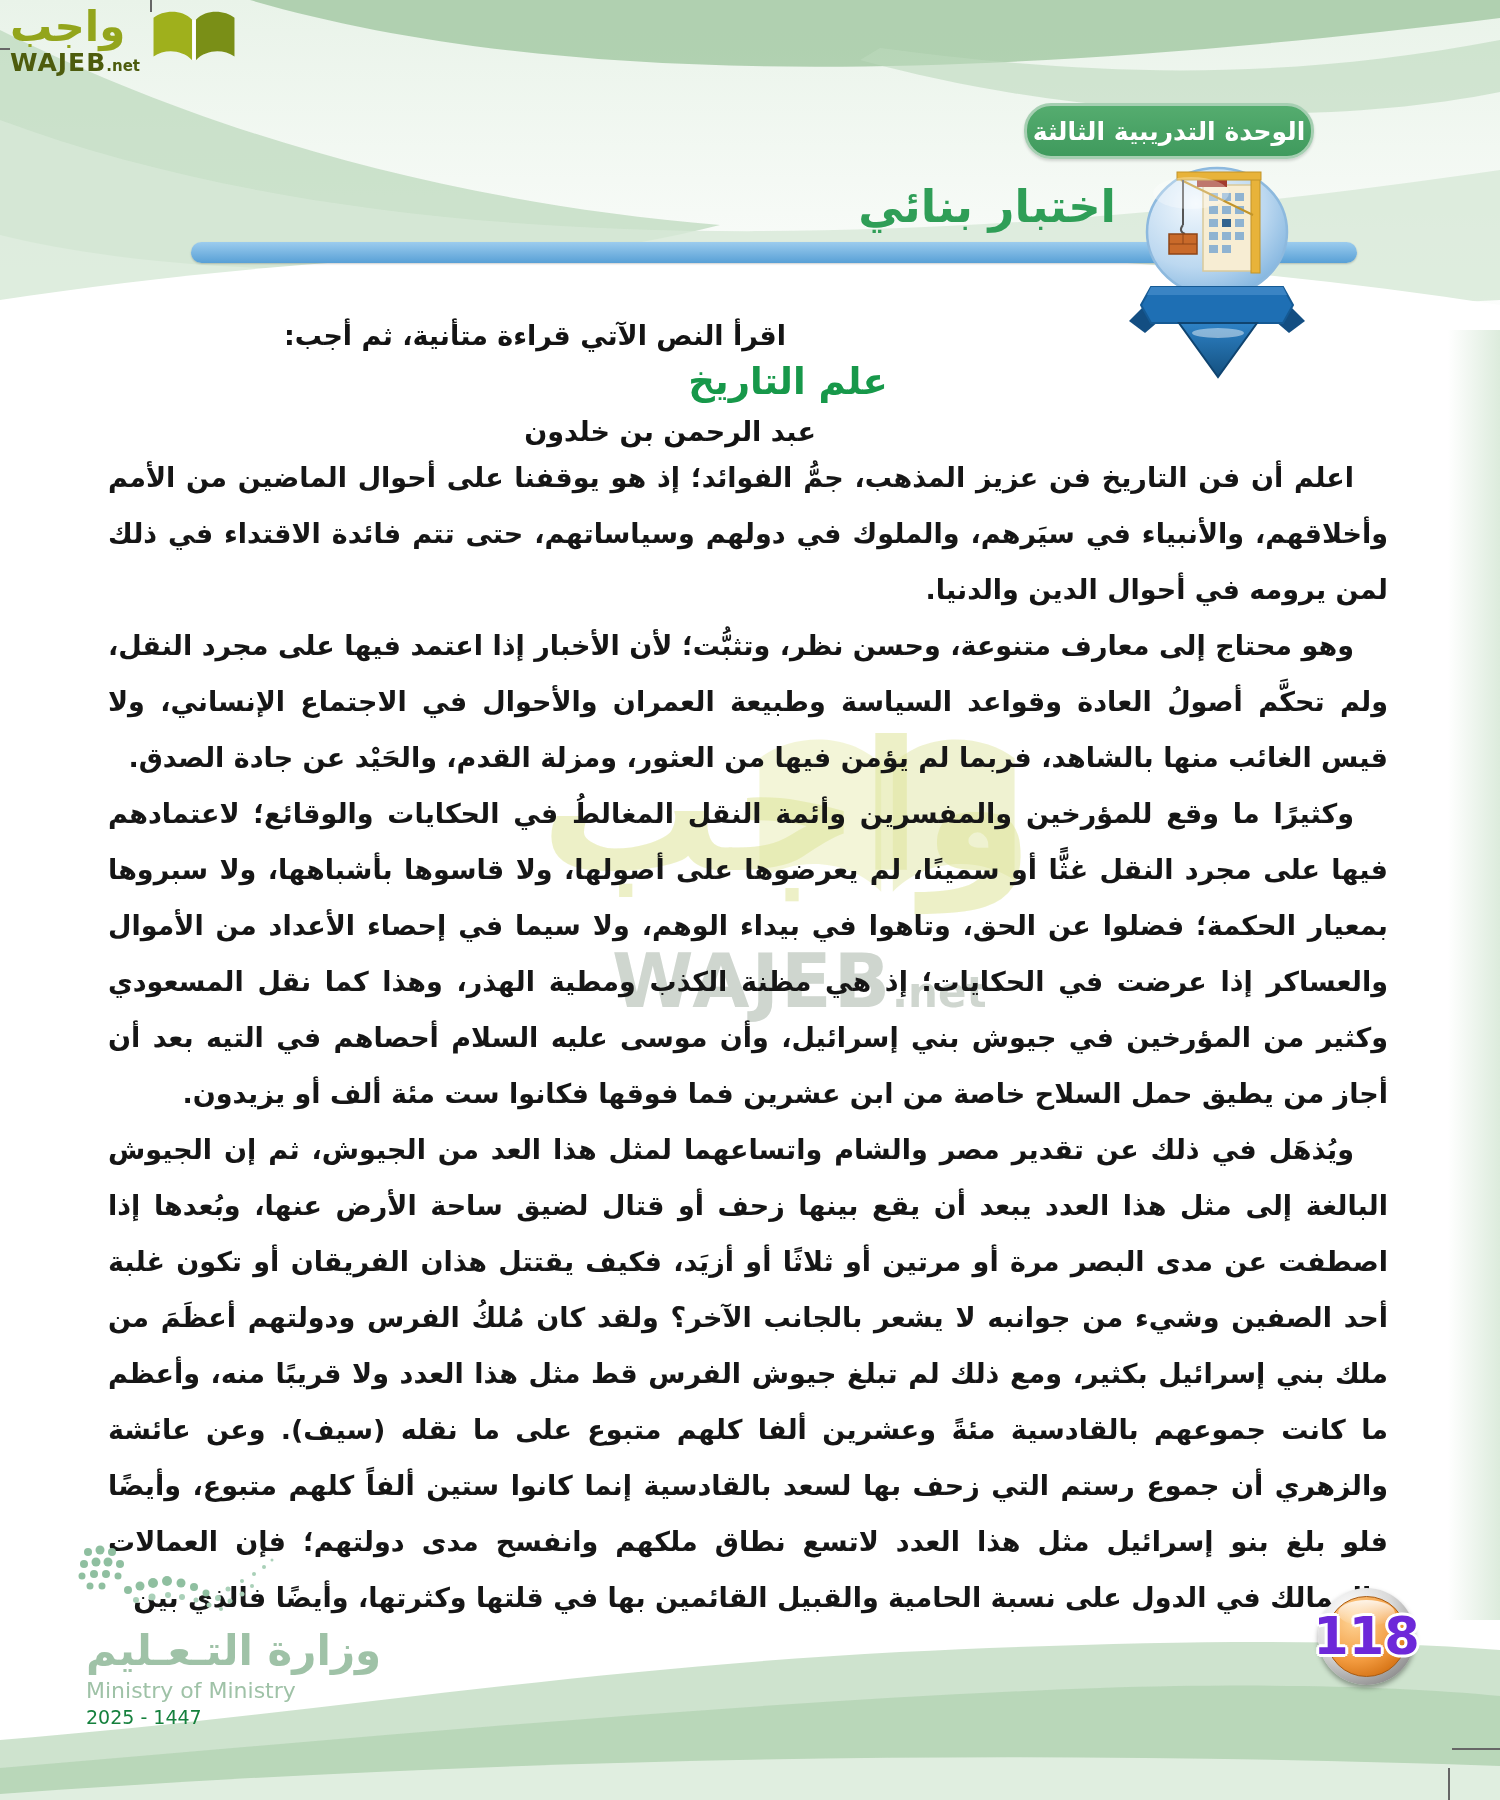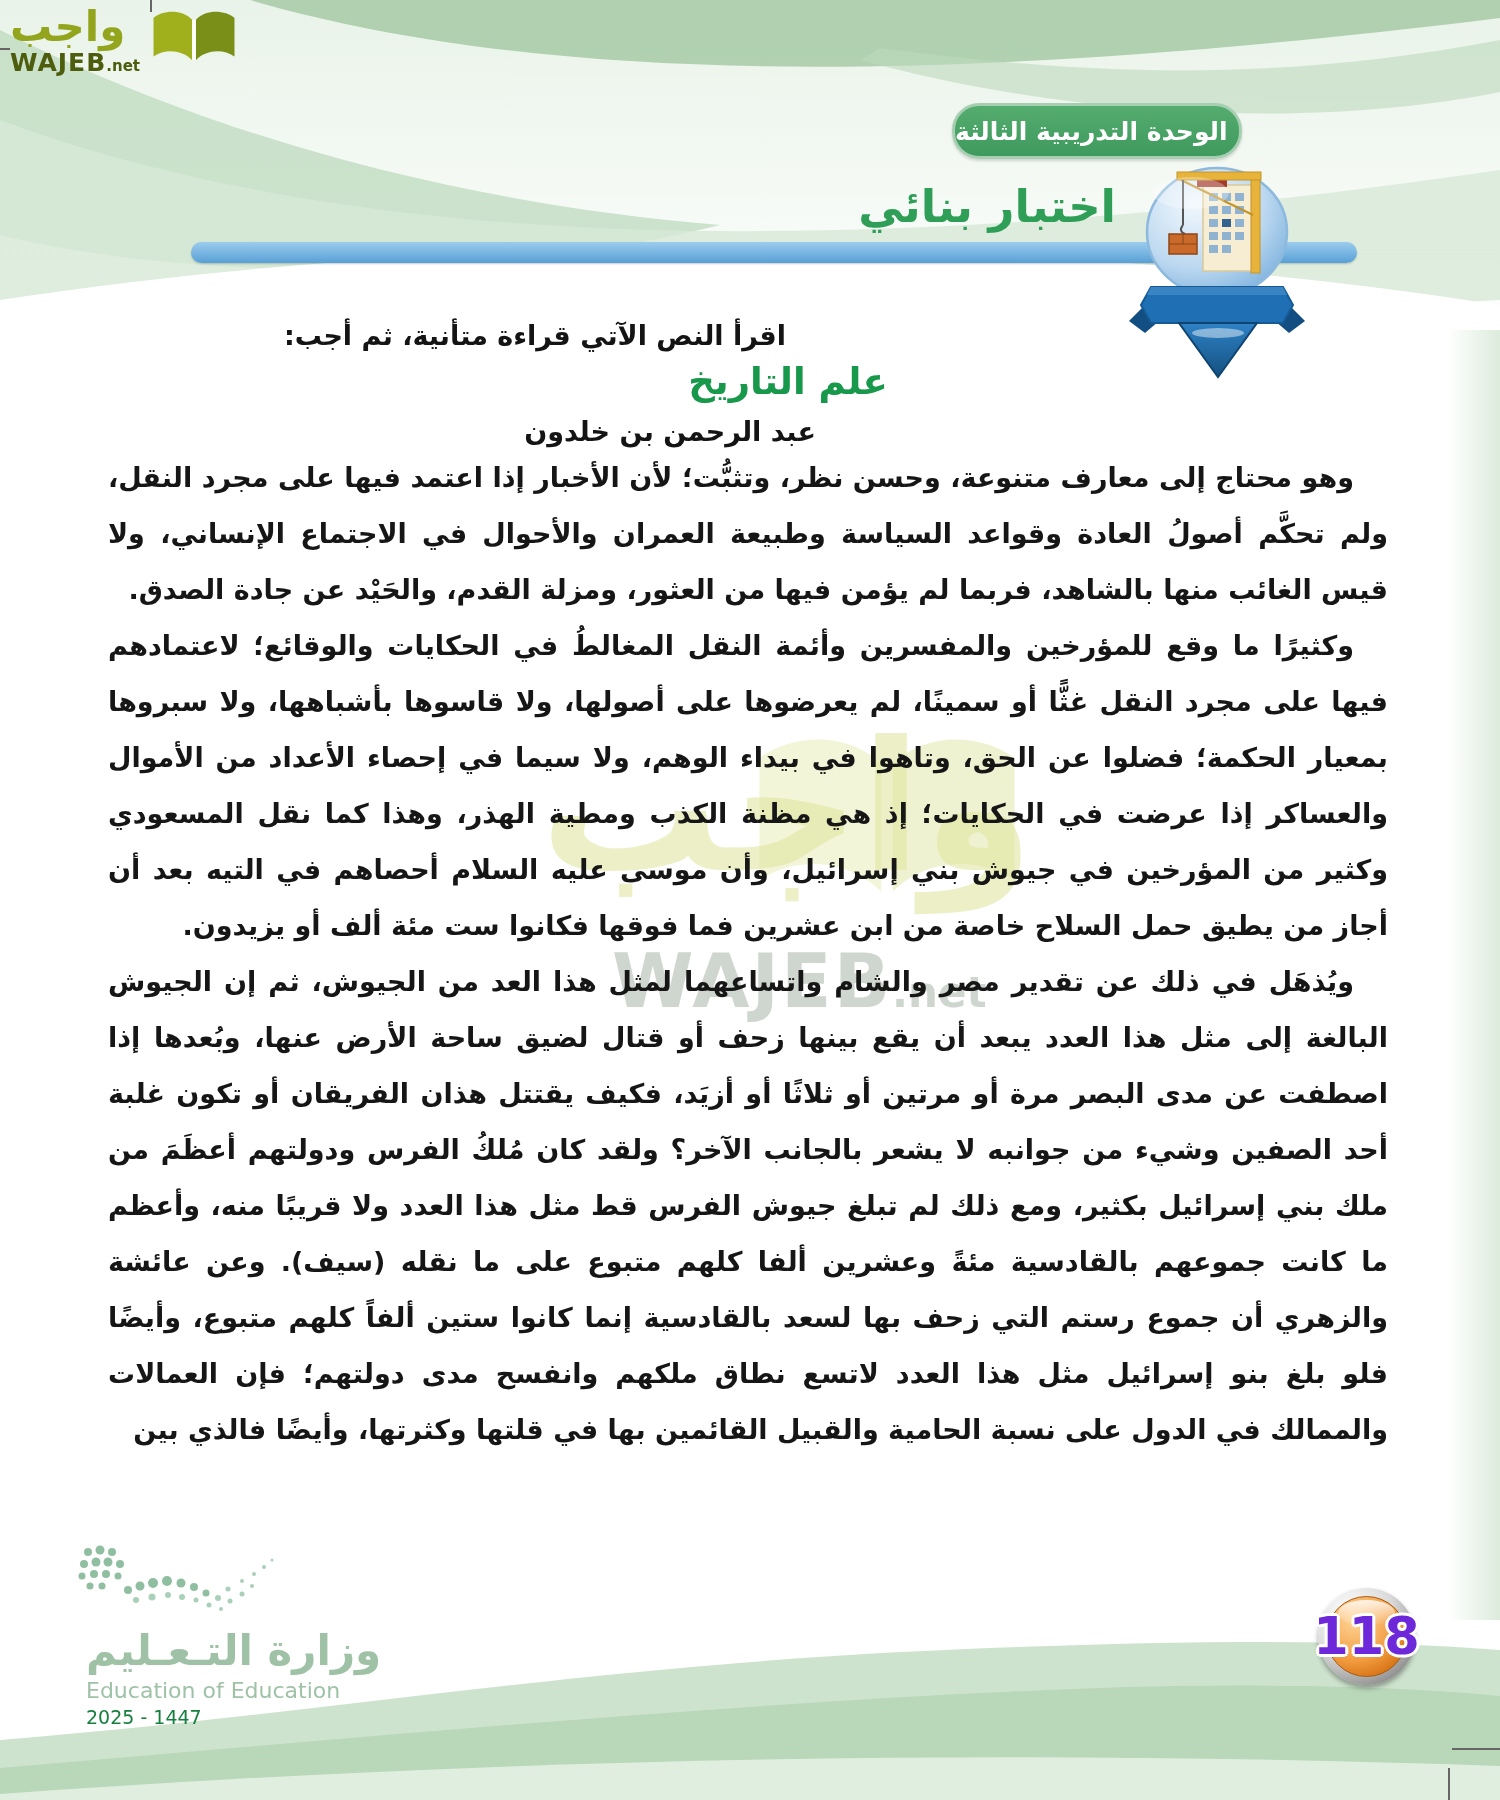--- a/index.html
+++ b/index.html
@@ -18,24 +18,24 @@
   }
   
   .wajeb-logo{left:10px;top:6px;z-index:3;display:flex;align-items:flex-start;gap:8px;}
   .wajeb-txt{display:flex;flex-direction:column;align-items:flex-start;line-height:1;}
   .wajeb-ar{font-size:42px;font-weight:bold;color:#93a51c;direction:rtl;}
   .wajeb-en{margin-top:2px;font-weight:bold;color:#4d5c0d;}
   .wajeb-en .big{font-size:25px;letter-spacing:1px;}
   .wajeb-en .small{font-size:15px;}
   
   .unit-banner{
-    left:952px;top:103px;width:284px;height:50px;z-index:3;
+    left:1024px;top:103px;width:284px;height:50px;z-index:3;
     background:linear-gradient(#55ac6f,#3f9a5d);
     border:3px solid #a6cfb2;border-radius:27px;
-    display:flex;align-items:center;justify-content:flex-start;
+    display:flex;align-items:center;justify-content:center;
     box-shadow:0 2px 3px rgba(0,0,0,.15);
   }
   .unit-banner span{color:#ffffff;font-weight:bold;font-size:25px;direction:rtl;}
   
   .section-title{
     top:180px;right:384px;z-index:3;direction:rtl;
     color:#2f9e57;font-weight:bold;font-size:45px;white-space:nowrap;margin-left:43px;
   }
   .blue-line{
     left:191px;top:242px;width:1166px;height:21px;border-radius:11px;z-index:2;
@@ -210,20 +210,21 @@
   <path d="M52,14 C64,2 84,4 94,12 L94,54 C82,46 64,46 52,58 Z" fill="#cdd66a"></path>
 </svg>
 <div class="abs watermark wm-ar">واجب</div>
 <div class="abs watermark wm-en"><span class="big">WAJEB</span><span class="small">.net</span></div>
 
 <div class="abs instruction">اقرأ النص الآتي قراءة متأنية، ثم أجب:</div>
 <div class="abs text-title">علم التاريخ</div>
 <div class="abs text-author">عبد الرحمن بن خلدون</div>
 
 <div class="abs article">
+  <p>اعلم أن فن التاريخ فن عزيز المذهب، جمُّ الفوائد؛ إذ هو يوقفنا على أحوال الماضين من الأمم وأخلاقهم، والأنبياء في سيَرهم، والملوك في دولهم وسياساتهم، حتى تتم فائدة الاقتداء في ذلك لمن يرومه في أحوال الدين والدنيا.</p>
   <p>وهو محتاج إلى معارف متنوعة، وحسن نظر، وتثبُّت؛ لأن الأخبار إذا اعتمد فيها على مجرد النقل، ولم تحكَّم أصولُ العادة وقواعد السياسة وطبيعة العمران والأحوال في الاجتماع الإنساني، ولا قيس الغائب منها بالشاهد، فربما لم يؤمن فيها من العثور، ومزلة القدم، والحَيْد عن جادة الصدق.</p>
   <p>وكثيرًا ما وقع للمؤرخين والمفسرين وأئمة النقل المغالطُ في الحكايات والوقائع؛ لاعتمادهم فيها على مجرد النقل غثًّا أو سمينًا، لم يعرضوها على أصولها، ولا قاسوها بأشباهها، ولا سبروها بمعيار الحكمة؛ فضلوا عن الحق، وتاهوا في بيداء الوهم، ولا سيما في إحصاء الأعداد من الأموال والعساكر إذا عرضت في الحكايات؛ إذ هي مظنة الكذب ومطية الهذر، وهذا كما نقل المسعودي وكثير من المؤرخين في جيوش بني إسرائيل، وأن موسى عليه السلام أحصاهم في التيه بعد أن أجاز من يطيق حمل السلاح خاصة من ابن عشرين فما فوقها فكانوا ست مئة ألف أو يزيدون.</p>
   <p>ويُذهَل في ذلك عن تقدير مصر والشام واتساعهما لمثل هذا العد من الجيوش، ثم إن الجيوش البالغة إلى مثل هذا العدد يبعد أن يقع بينها زحف أو قتال لضيق ساحة الأرض عنها، وبُعدها إذا اصطفت عن مدى البصر مرة أو مرتين أو ثلاثًا أو أزيَد، فكيف يقتتل هذان الفريقان أو تكون غلبة أحد الصفين وشيء من جوانبه لا يشعر بالجانب الآخر؟ ولقد كان مُلكُ الفرس ودولتهم أعظَمَ من ملك بني إسرائيل بكثير، ومع ذلك لم تبلغ جيوش الفرس قط مثل هذا العدد ولا قريبًا منه، وأعظم ما كانت جموعهم بالقادسية مئةً وعشرين ألفا كلهم متبوع على ما نقله (سيف). وعن عائشة والزهري أن جموع رستم التي زحف بها لسعد بالقادسية إنما كانوا ستين ألفاً كلهم متبوع، وأيضًا فلو بلغ بنو إسرائيل مثل هذا العدد لاتسع نطاق ملكهم وانفسح مدى دولتهم؛ فإن العمالات والممالك في الدول على نسبة الحامية والقبيل القائمين بها في قلتها وكثرتها، وأيضًا فالذي بين</p>
 </div>
 
 <svg class="abs ministry-dots" viewBox="0 0 210 80">
   <g fill="#8fbfa0">
     <circle cx="12" cy="8" r="4"></circle>
       <circle cx="24" cy="6" r="4.5"></circle>
       <circle cx="36" cy="8" r="4"></circle>
@@ -258,21 +259,21 @@
       <circle cx="166" cy="50" r="2.5"></circle>
     <circle cx="176" cy="42" r="2"></circle>
       <circle cx="152" cy="45" r="2.5"></circle>
       <circle cx="166" cy="37" r="2"></circle>
     <circle cx="178" cy="30" r="2"></circle>
       <circle cx="188" cy="23" r="2"></circle>
       <circle cx="196" cy="16" r="1.5"></circle>
   </g>
 </svg>
 <div class="abs ministry-ar">وزارة التـعـليم</div>
-<div class="abs ministry-en">Education of Education</div>
+<div class="abs ministry-en">Ministry of Ministry</div>
 <div class="abs ministry-year">2025 - 1447</div>
 
 <div class="abs page-badge">
   <div class="badge-outer"></div>
   <div class="badge-inner"></div>
   <div class="badge-gloss"></div>
   <div class="badge-num">118</div>
 </div>
 
 <div class="abs mark v1"></div>

